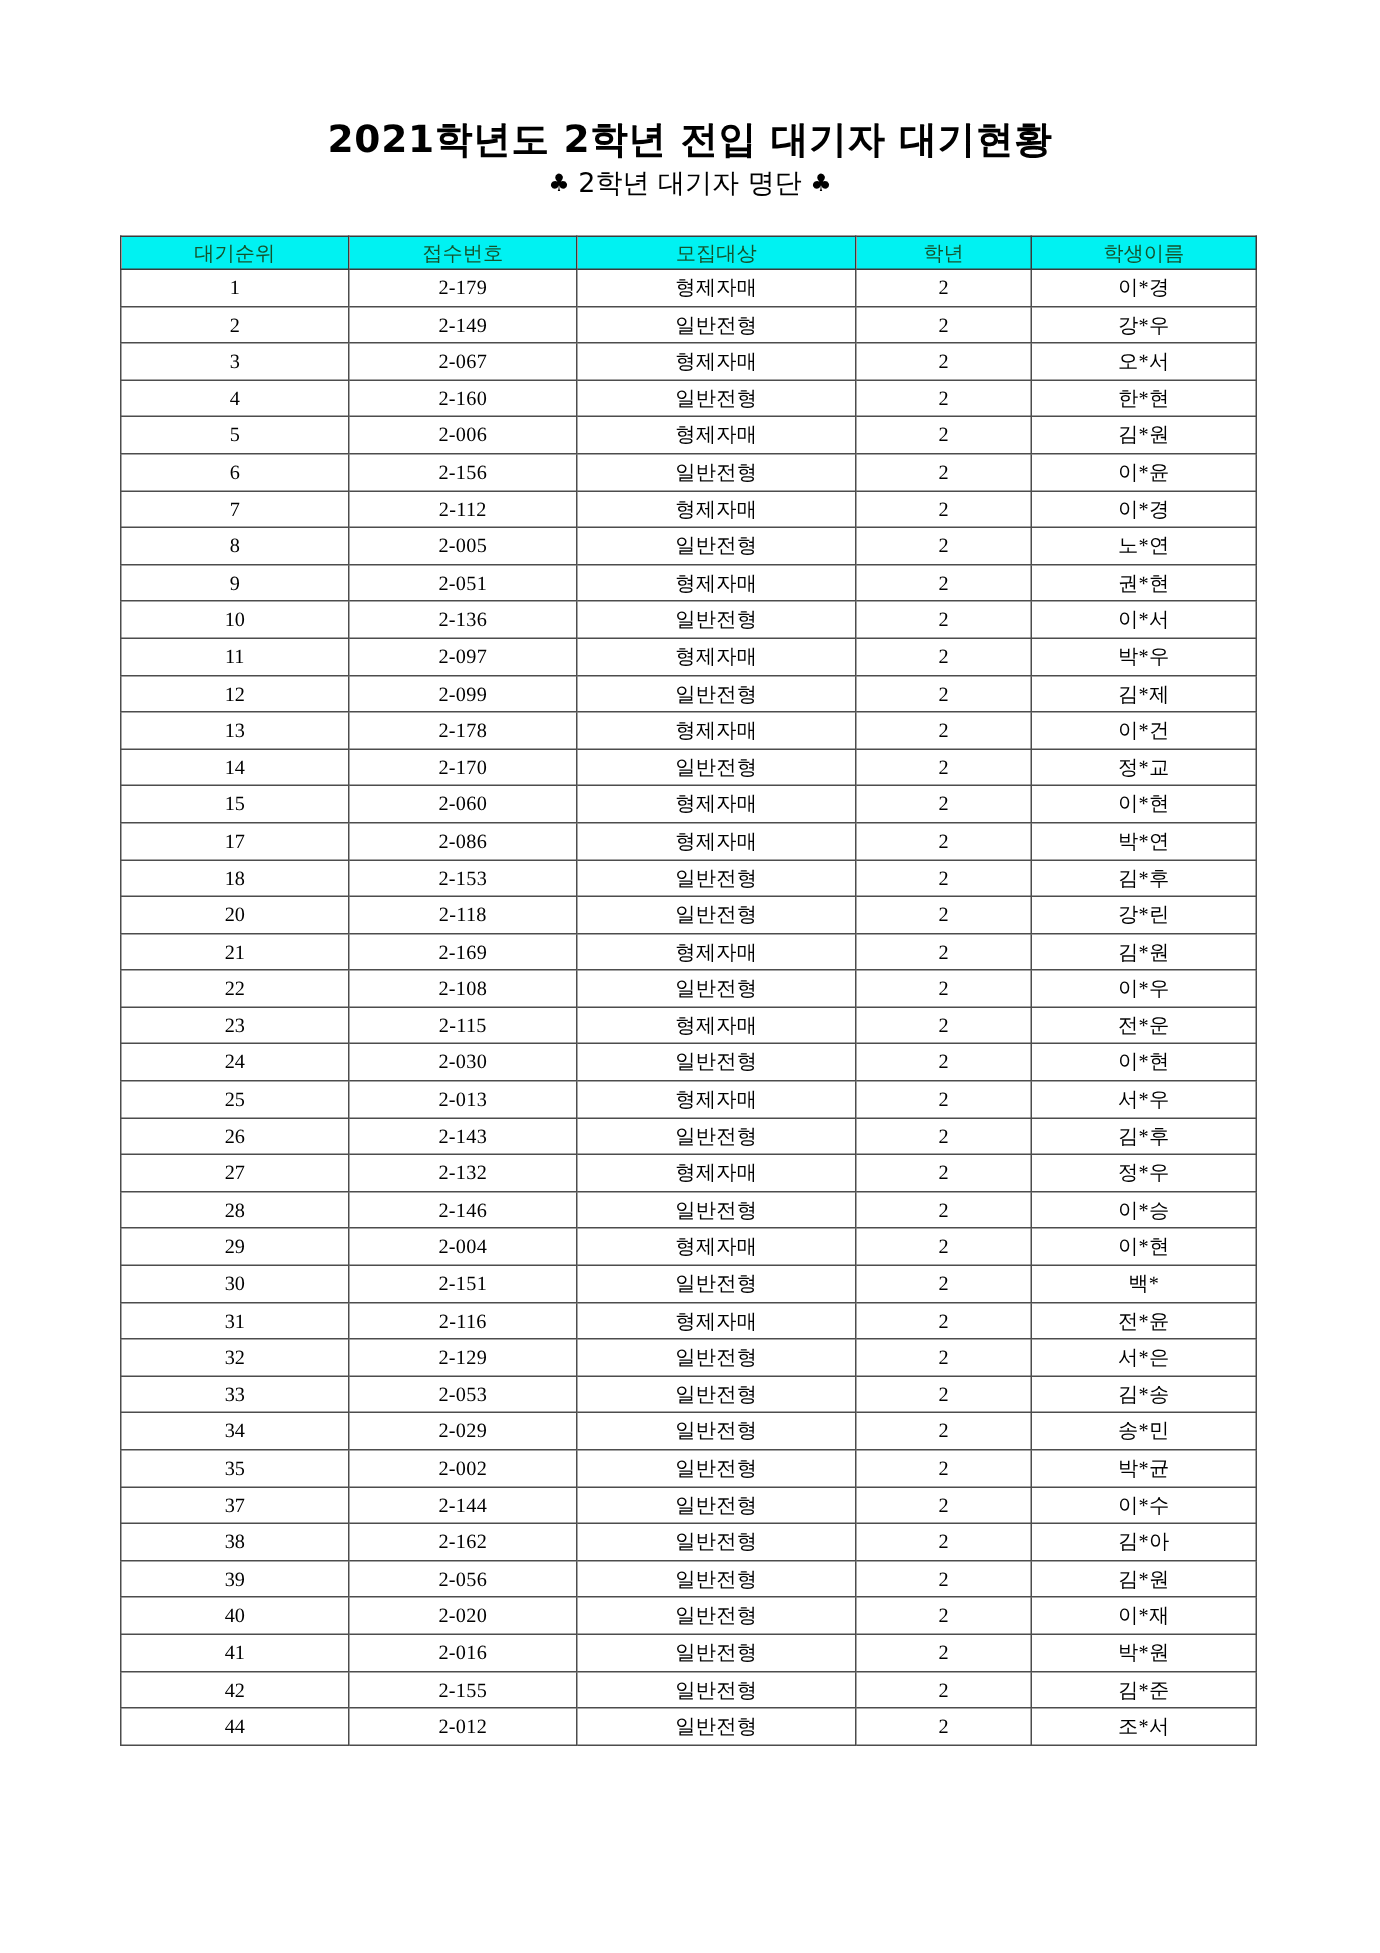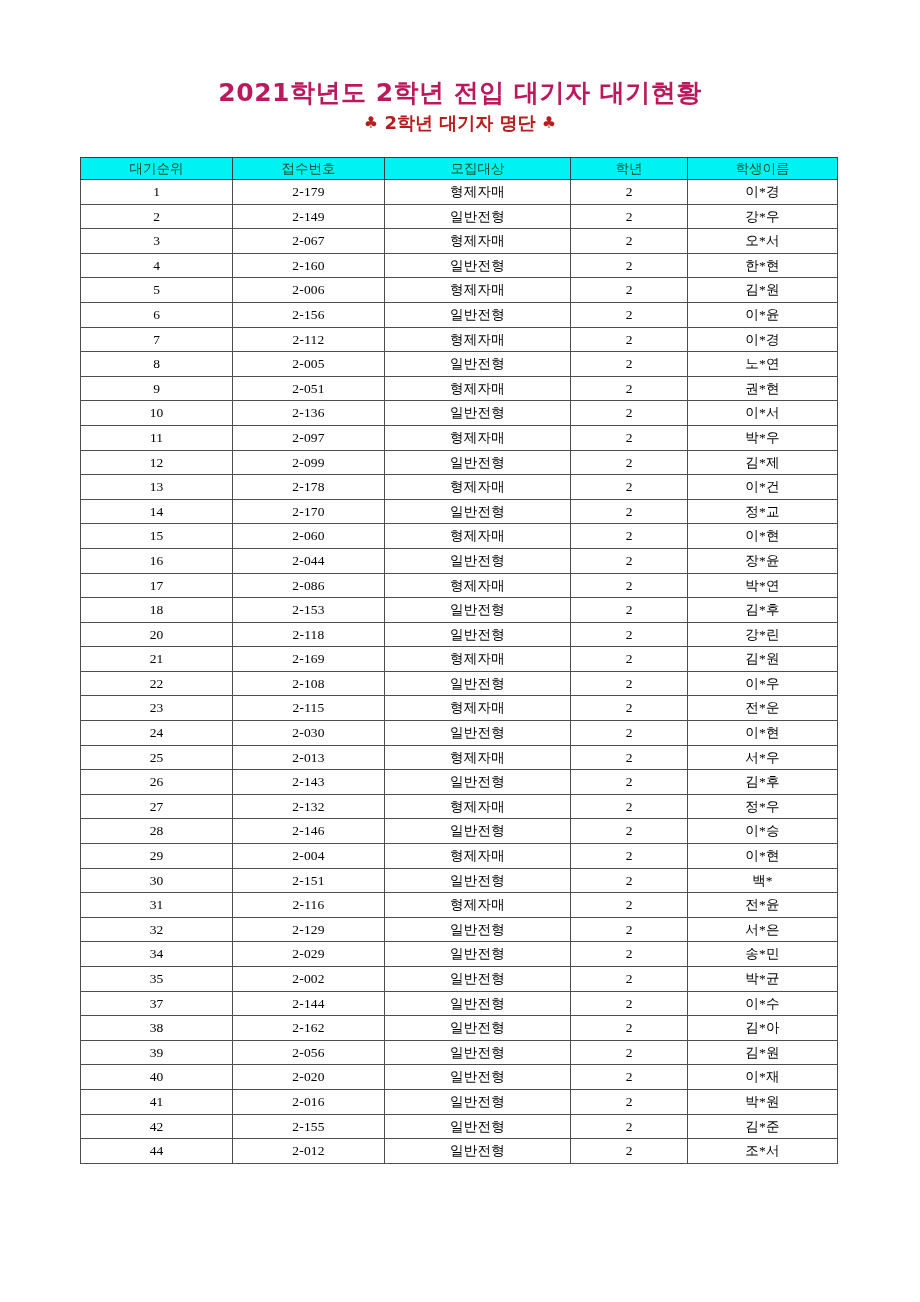--- a/index.html
+++ b/index.html
@@ -31,31 +31,31 @@
     top: 78px;
     width: 920px;
     text-align: center;
   }
 
   .doc-title {
     font-family: "DejaVu Sans", "Liberation Sans", sans-serif;
     font-size: 25px;
     font-weight: 700;
     letter-spacing: 0.5px;
-    color: #be185d;
+    color: #000000;
     line-height: 1.18;
     margin: 0;
     white-space: nowrap;
   }
 
   .doc-subtitle {
     font-family: "DejaVu Sans", "Liberation Sans", sans-serif;
     font-size: 18px;
-    font-weight: 700;
-    color: #b91c1c;
+    font-weight: 400;
+    color: #000000;
     line-height: 1.2;
     margin: 4px 0 0 0;
     white-space: nowrap;
   }
   .doc-subtitle .club {
     font-size: 16px;
     vertical-align: 1px;
   }
 
   
@@ -243,27 +243,20 @@
             <td class="cell-name">정*교</td>
           </tr>
           <tr>
             <td class="cell-rank">15</td>
             <td class="cell-recno">2-060</td>
             <td class="cell-target">형제자매</td>
             <td class="cell-grade">2</td>
             <td class="cell-name">이*현</td>
           </tr>
           <tr>
-            <td class="cell-rank">16</td>
-            <td class="cell-recno">2-044</td>
-            <td class="cell-target">일반전형</td>
-            <td class="cell-grade">2</td>
-            <td class="cell-name">장*윤</td>
-          </tr>
-          <tr>
             <td class="cell-rank">17</td>
             <td class="cell-recno">2-086</td>
             <td class="cell-target">형제자매</td>
             <td class="cell-grade">2</td>
             <td class="cell-name">박*연</td>
           </tr>
           <tr>
             <td class="cell-rank">18</td>
             <td class="cell-recno">2-153</td>
             <td class="cell-target">일반전형</td>
@@ -353,20 +346,27 @@
             <td class="cell-target">형제자매</td>
             <td class="cell-grade">2</td>
             <td class="cell-name">전*윤</td>
           </tr>
           <tr>
             <td class="cell-rank">32</td>
             <td class="cell-recno">2-129</td>
             <td class="cell-target">일반전형</td>
             <td class="cell-grade">2</td>
             <td class="cell-name">서*은</td>
+          </tr>
+          <tr>
+            <td class="cell-rank">33</td>
+            <td class="cell-recno">2-053</td>
+            <td class="cell-target">일반전형</td>
+            <td class="cell-grade">2</td>
+            <td class="cell-name">김*송</td>
           </tr>
           <tr>
             <td class="cell-rank">34</td>
             <td class="cell-recno">2-029</td>
             <td class="cell-target">일반전형</td>
             <td class="cell-grade">2</td>
             <td class="cell-name">송*민</td>
           </tr>
           <tr>
             <td class="cell-rank">35</td>

